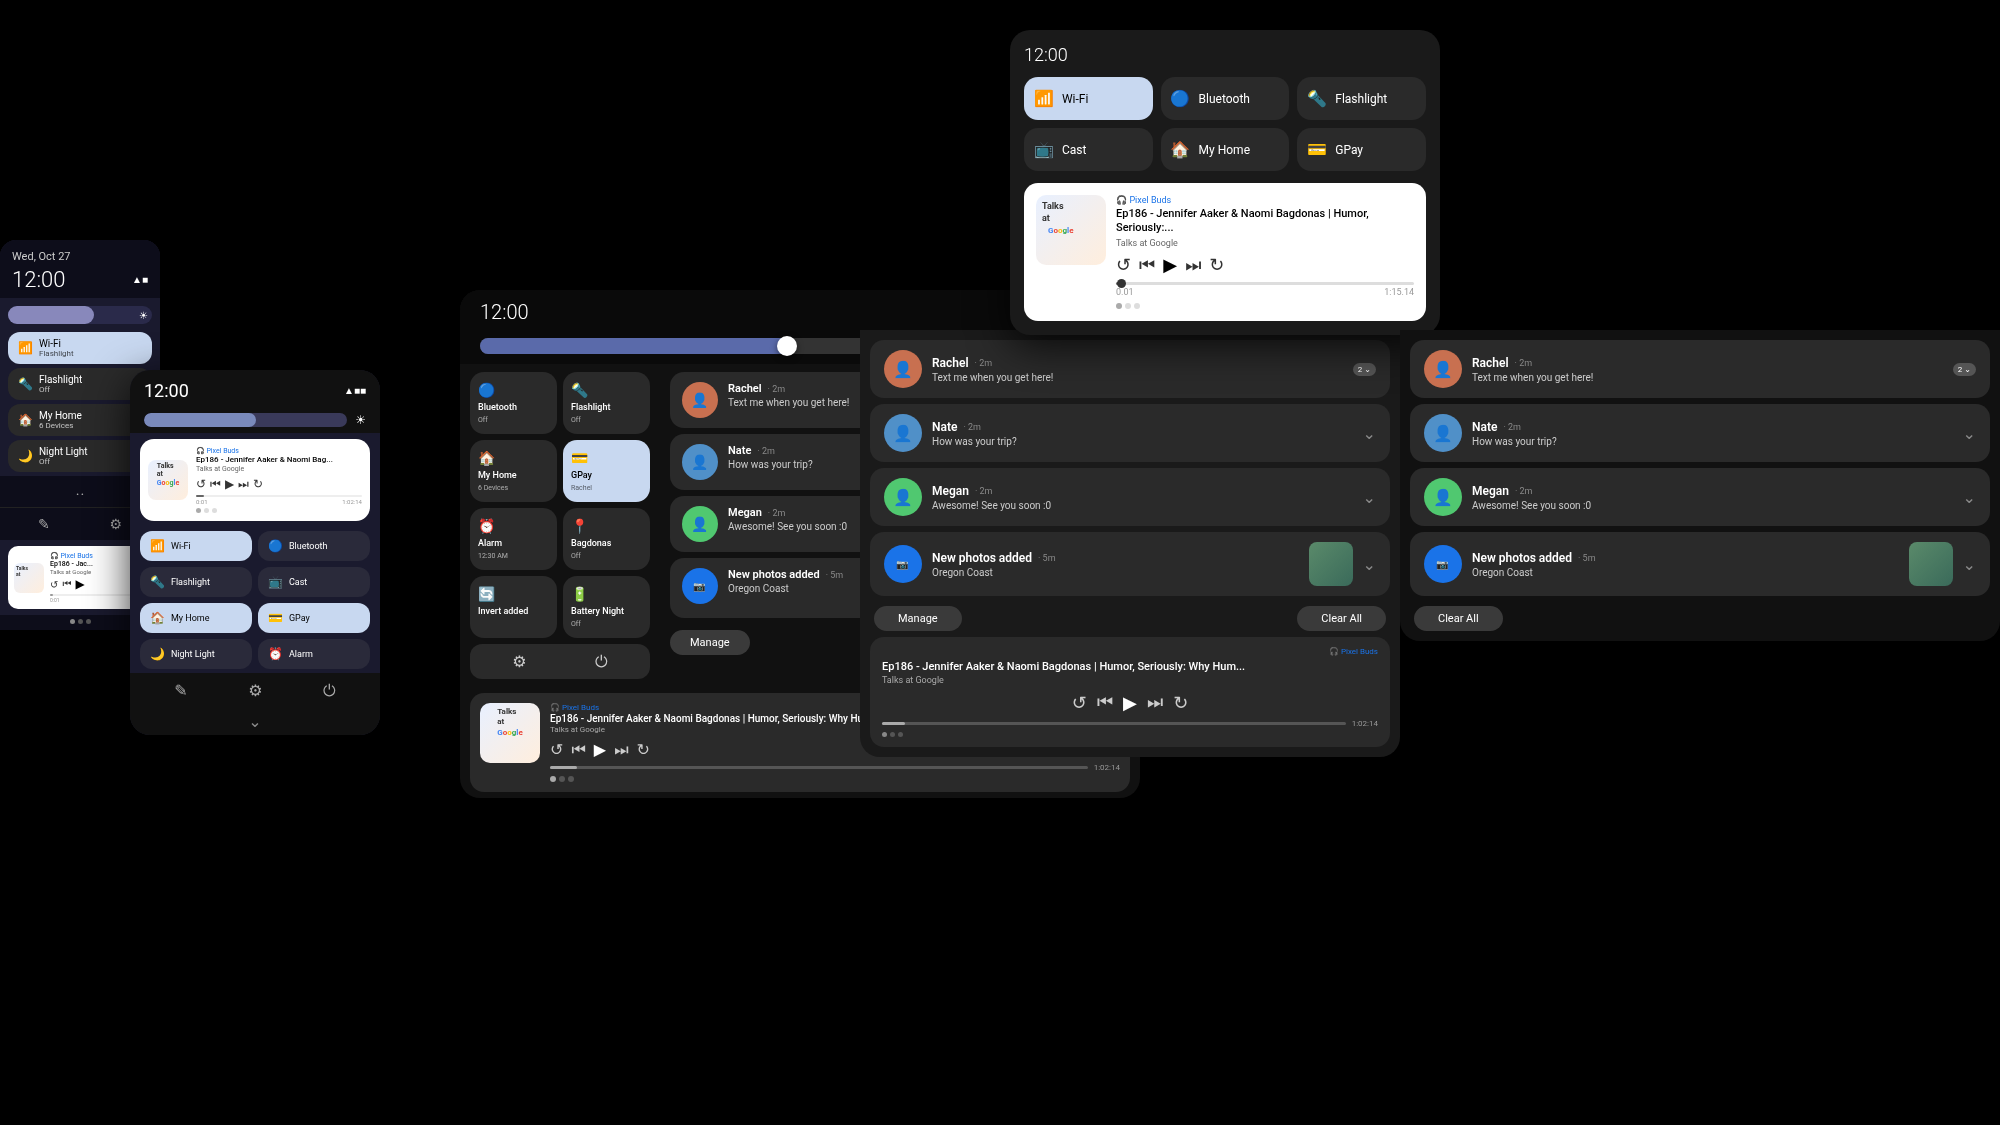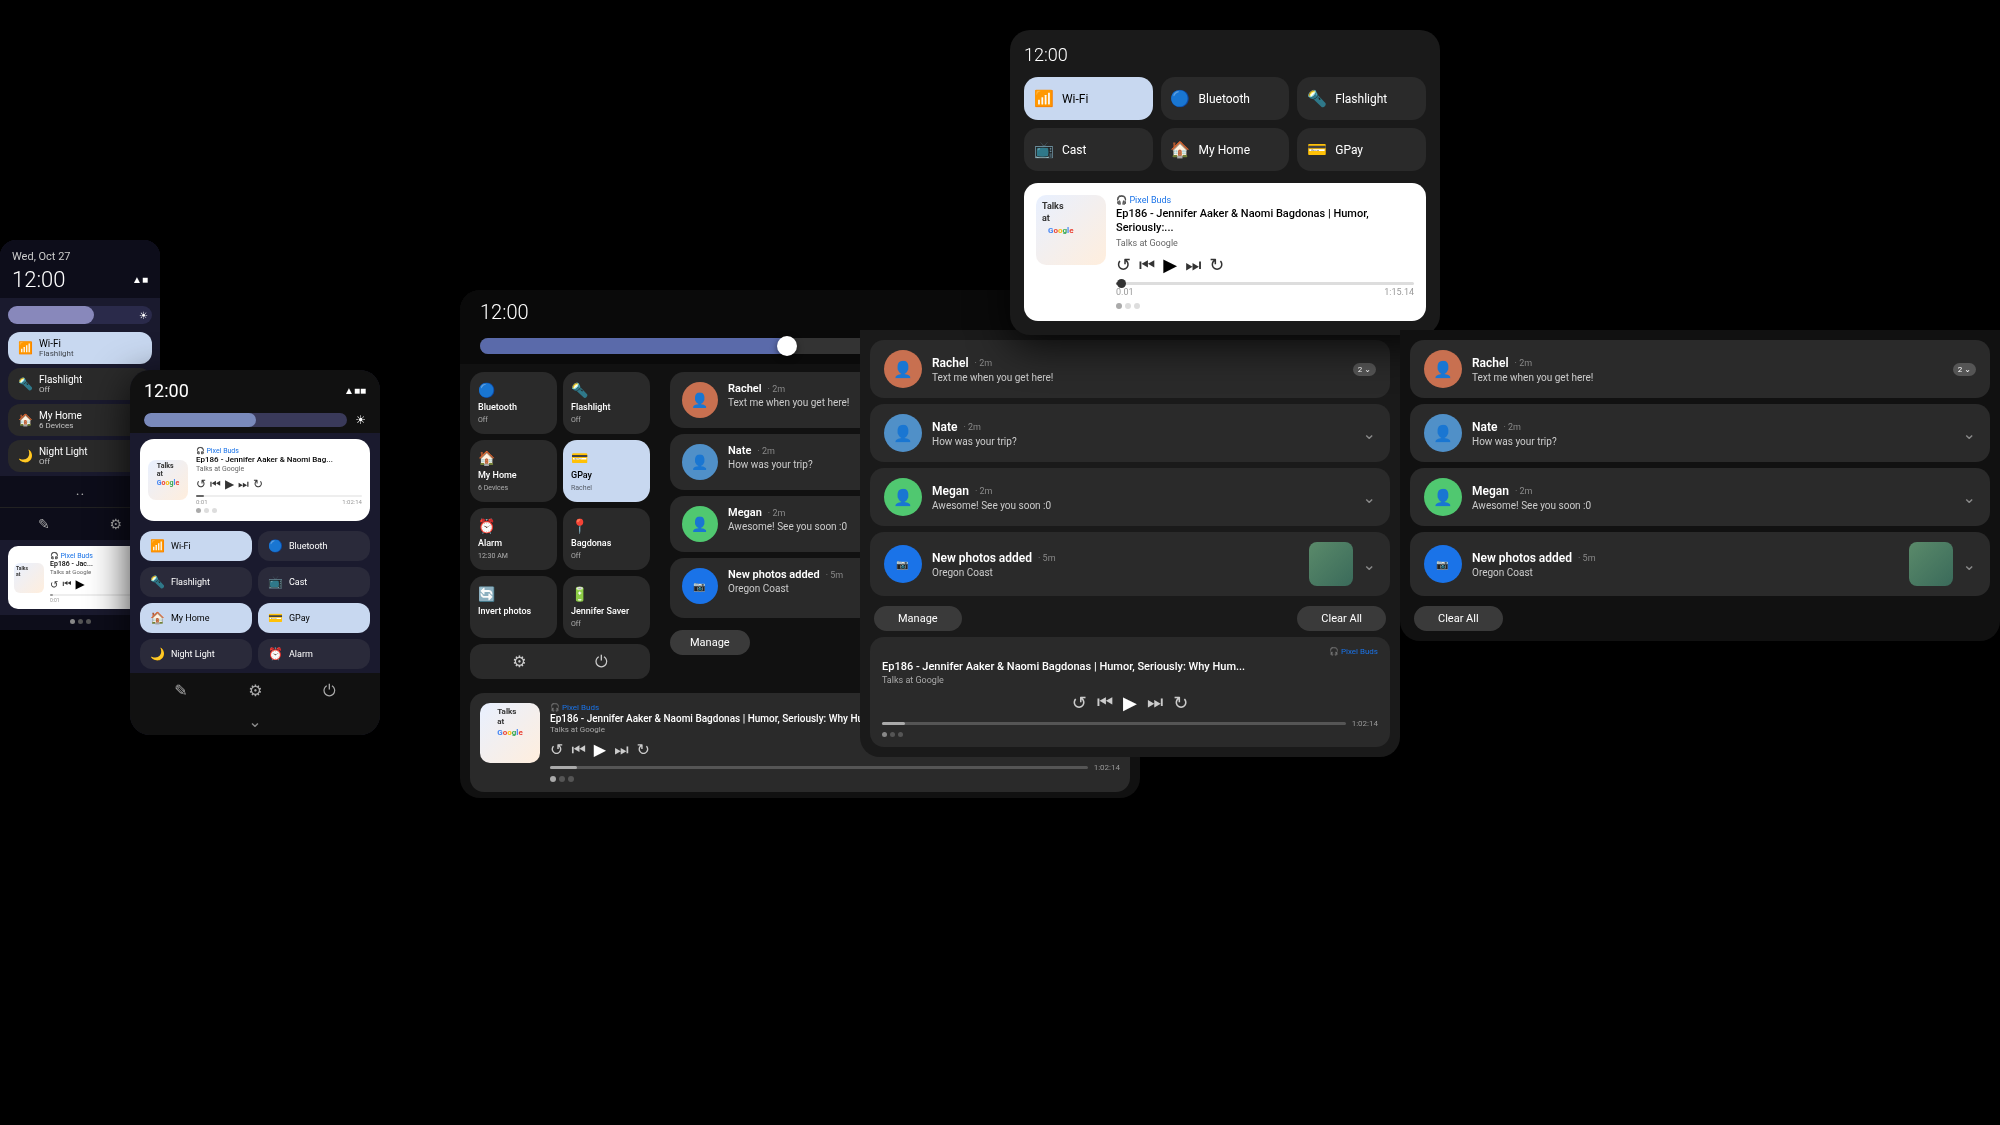--- a/index.html
+++ b/index.html
@@ -884,26 +884,26 @@
         <div class="tc-tile-name">Alarm</div>
         <div class="tc-tile-sub">12:30 AM</div>
       </div>
       <div class="tc-tile">
         <span class="tc-tile-icon">📍</span>
         <div class="tc-tile-name">Bagdonas</div>
         <div class="tc-tile-sub">Off</div>
       </div>
       <div class="tc-tile">
         <span class="tc-tile-icon">🔄</span>
-        <div class="tc-tile-name">Invert photos</div>
+        <div class="tc-tile-name">Invert added</div>
         <div class="tc-tile-sub"></div>
       </div>
       <div class="tc-tile">
         <span class="tc-tile-icon">🔋</span>
-        <div class="tc-tile-name">Jennifer Saver</div>
+        <div class="tc-tile-name">Battery Night</div>
         <div class="tc-tile-sub">Off</div>
       </div>
 
       <div style="grid-column:1/3;display:flex;justify-content:space-around;background:#2a2a2a;border-radius:12px;padding:8px;">
         <span style="font-size:16px;color:#ccc;">⚙</span>
         <span style="font-size:16px;color:#ccc;">⏻</span>
       </div>
     </div>
 
     <div class="tablet-center-right">

